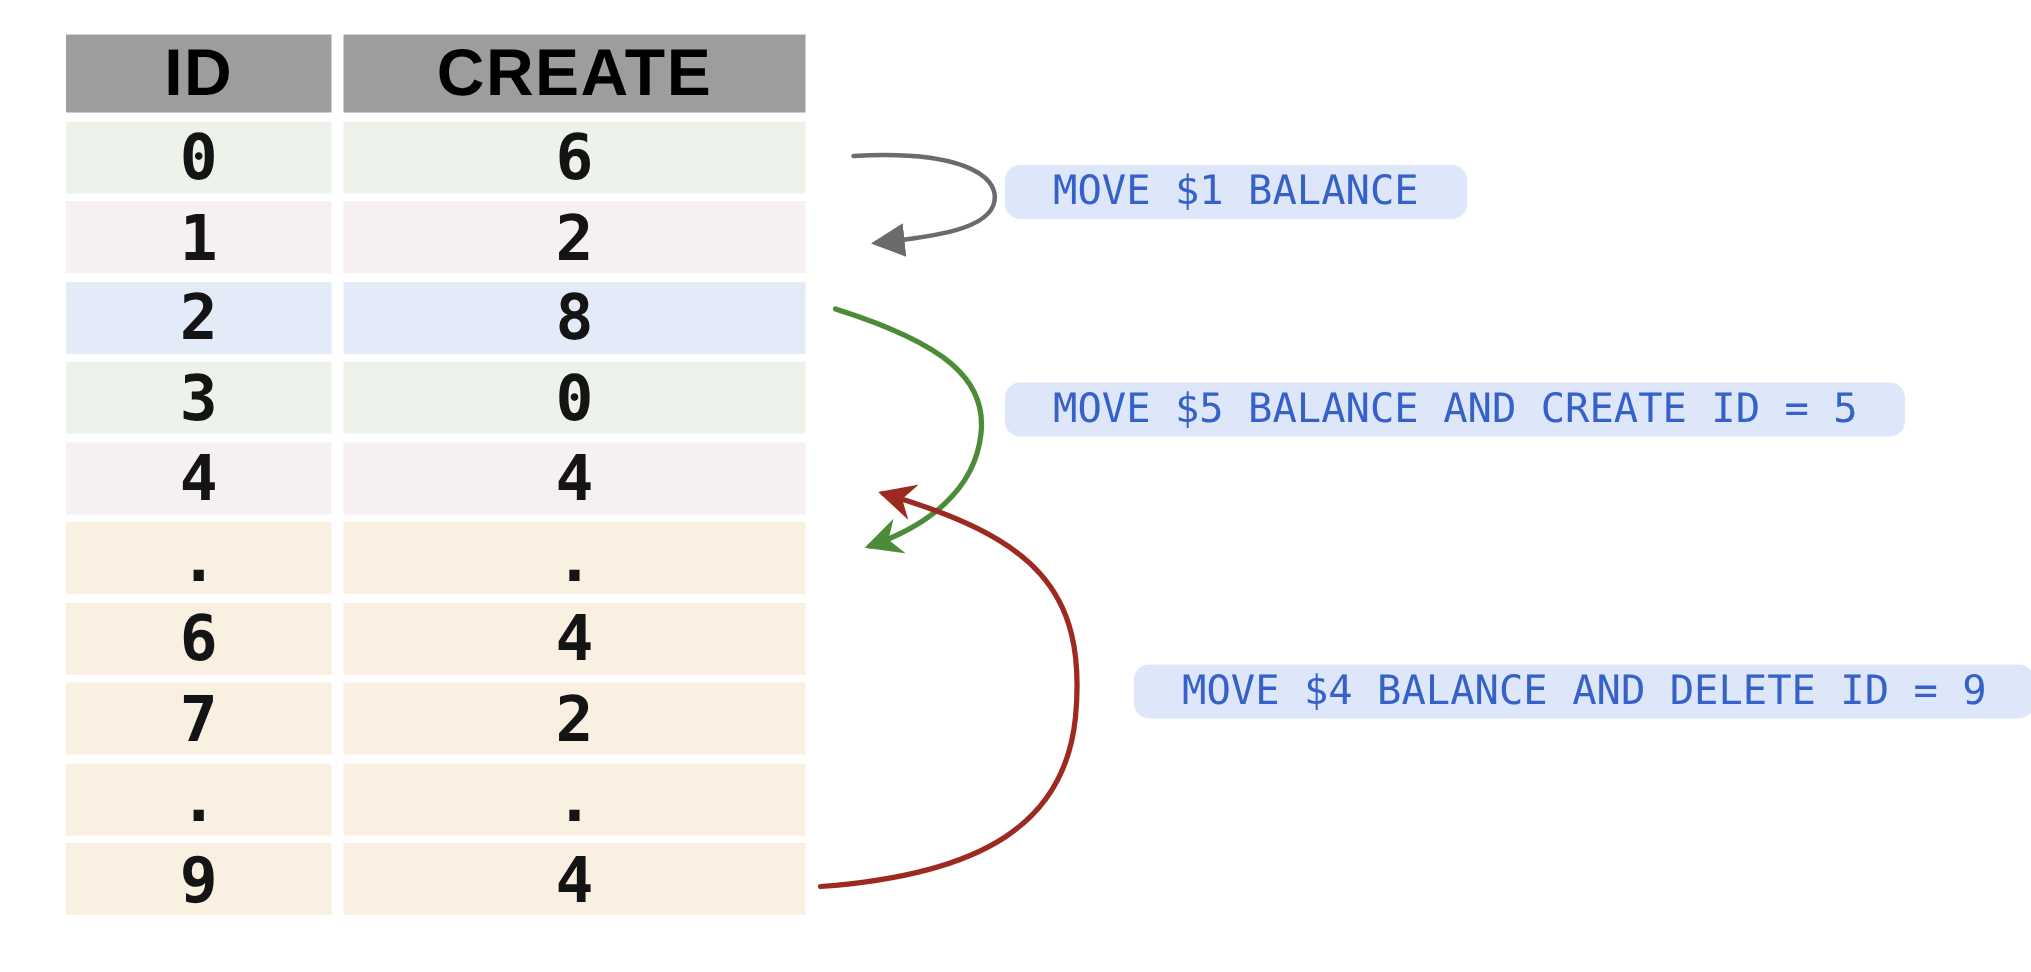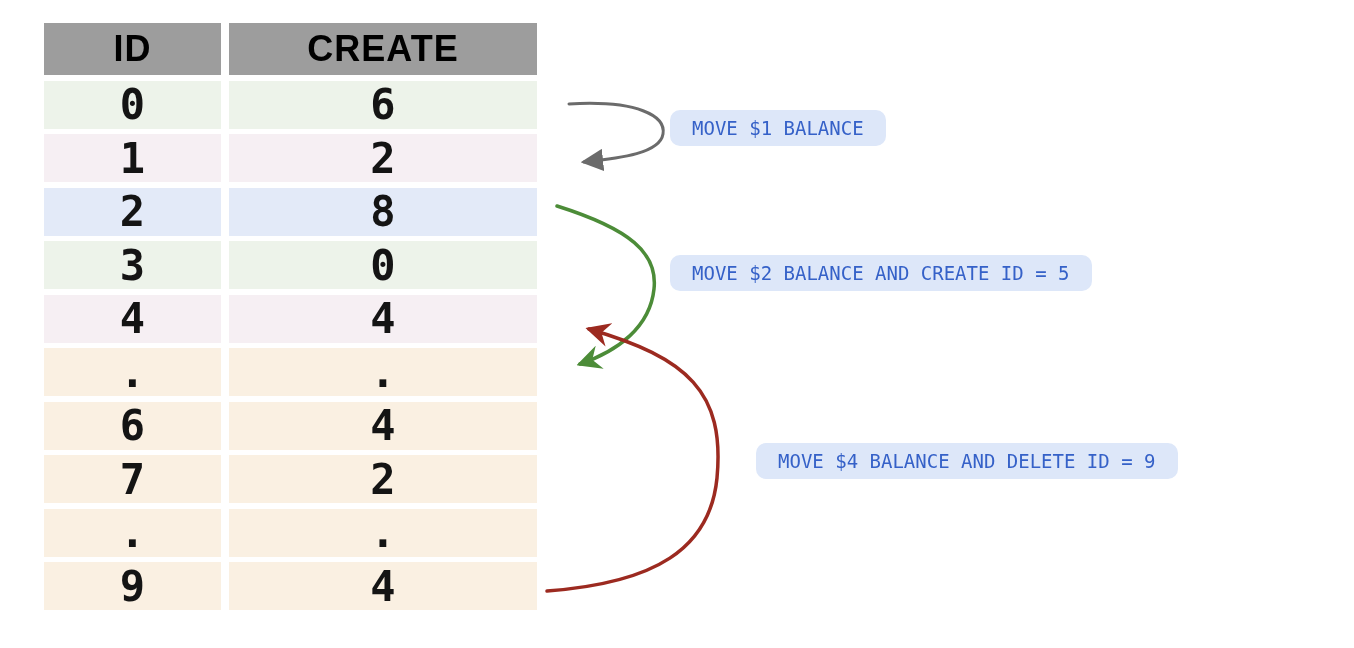--- a/index.html
+++ b/index.html
@@ -17,31 +17,31 @@
     gap:5.5px 8px;
   }
   .cell{
     display:flex;align-items:center;justify-content:center;
     font-family:"DejaVu Sans Mono",monospace;
     font-weight:bold;font-size:42px;color:#141414;
   }
   .cell.header{
     background:var(--header-bg);
     font-family:"Liberation Sans",sans-serif;
-    font-weight:bold;font-size:36px;letter-spacing:1px;color:#000;
+    font-weight:bold;font-size:44px;letter-spacing:1px;color:#000;
   }
   
   .pill{
     position:absolute;white-space:nowrap;
     font-family:"DejaVu Sans Mono",monospace;
-    font-size:19px;line-height:28px;
+    font-size:27px;line-height:28px;
     color:var(--label-text);
     background:var(--label-bg);
     border-radius:10px;
-    padding:4px 22px;
+    padding:4px 32px;
   }
   #pill-0{left:670px;top:110px;}
   #pill-1{left:670px;top:255px;}
   #pill-2{left:756px;top:443px;}
   
   .overlay{position:absolute;left:0;top:0;pointer-events:none;}
   .arrow{fill:none;stroke-linecap:round;}
 </style>
 </head>
 <body>
@@ -92,14 +92,14 @@
     <marker id="m2" viewBox="0 0 10 10" refX="8.5" refY="5" markerWidth="7" markerHeight="7" orient="auto">
       <path d="M0 0 L10 5 L0 10 L3.2 5 z" fill="#9c2a20"></path>
     </marker>
   </defs>
   <path class="arrow" stroke-width="3" d="M 569 104 C 638 100 666 116 663 134 C 660 153 622 158 584 162" marker-end="url(#m0)" stroke="#6b6b6b"></path>
   <path class="arrow" stroke-width="3.5" d="M 557 206 C 630 229 658 253 654 289 C 650 327 618 351 580 364" marker-end="url(#m1)" stroke="#4c8c38"></path>
   <path class="arrow" stroke-width="3.5" d="M 547 591 C 655 583 710 549 717 478 C 725 392 688 358 589 329" marker-end="url(#m2)" stroke="#9c2a20"></path>
 </svg>
 
 <span class="pill" id="pill-0">MOVE $1 BALANCE</span>
-<span class="pill" id="pill-1">MOVE $2 BALANCE AND CREATE ID = 5</span>
+<span class="pill" id="pill-1">MOVE $5 BALANCE AND CREATE ID = 5</span>
 <span class="pill" id="pill-2">MOVE $4 BALANCE AND DELETE ID = 9</span>
 
 </body></html>

